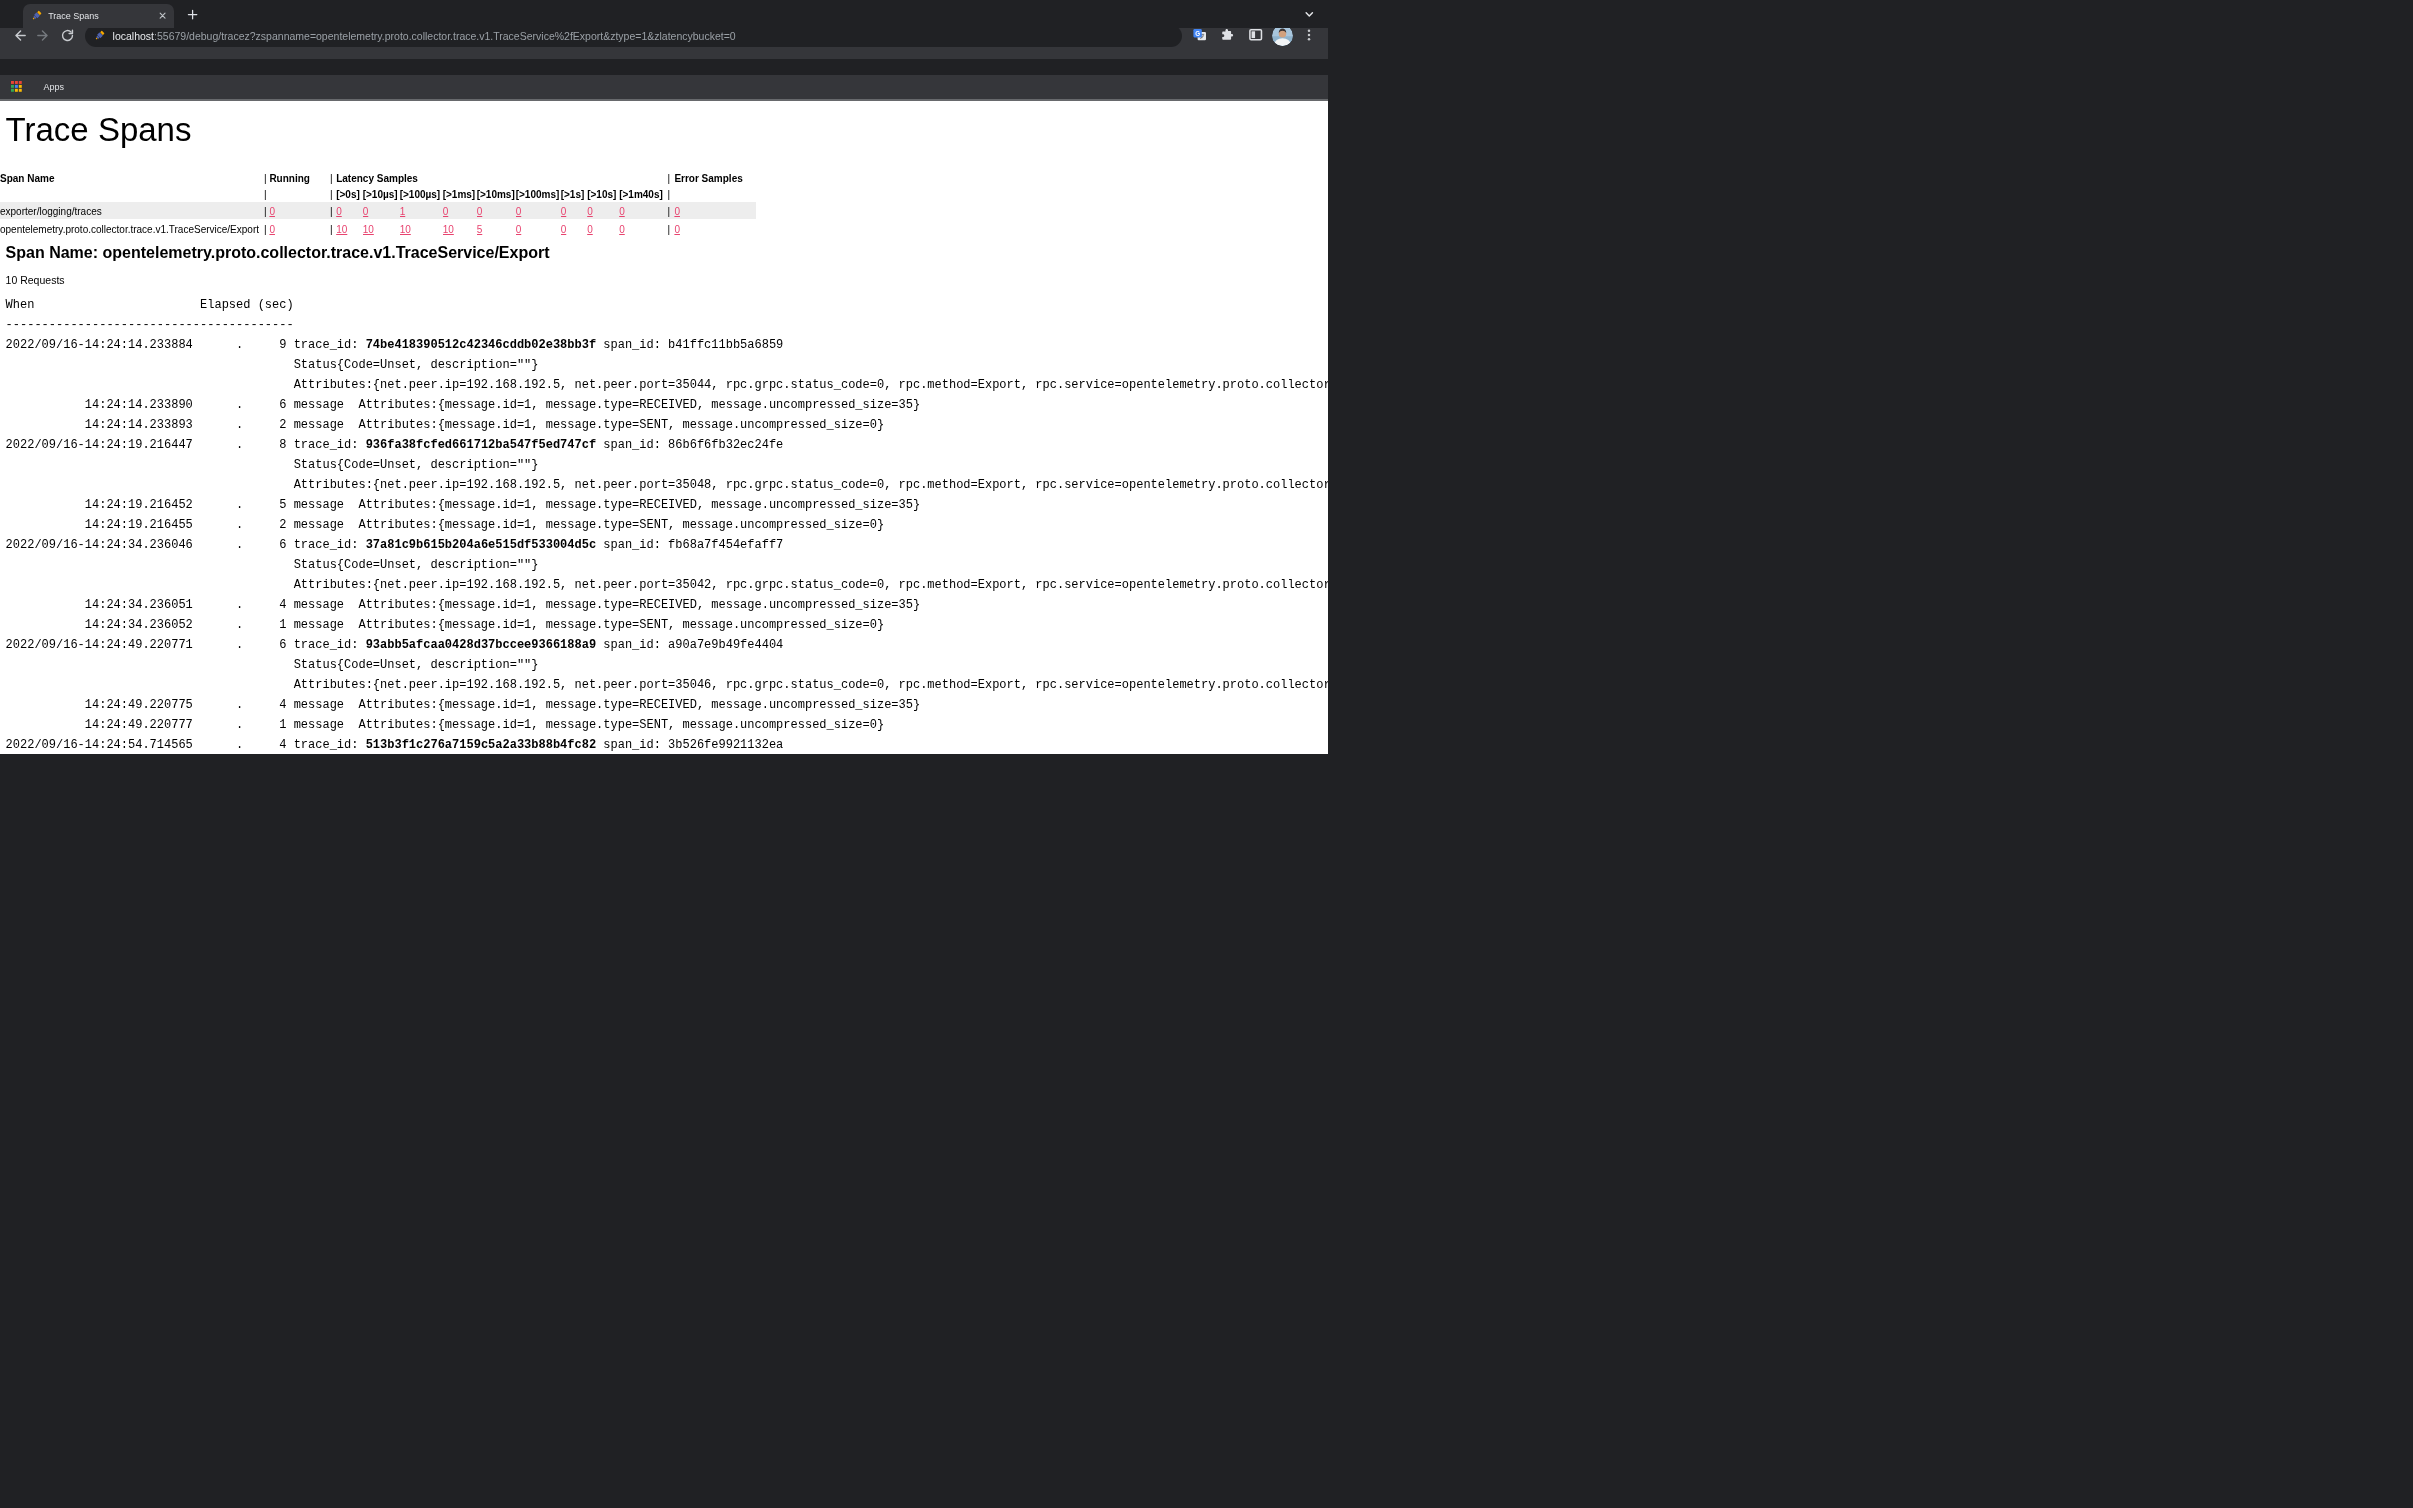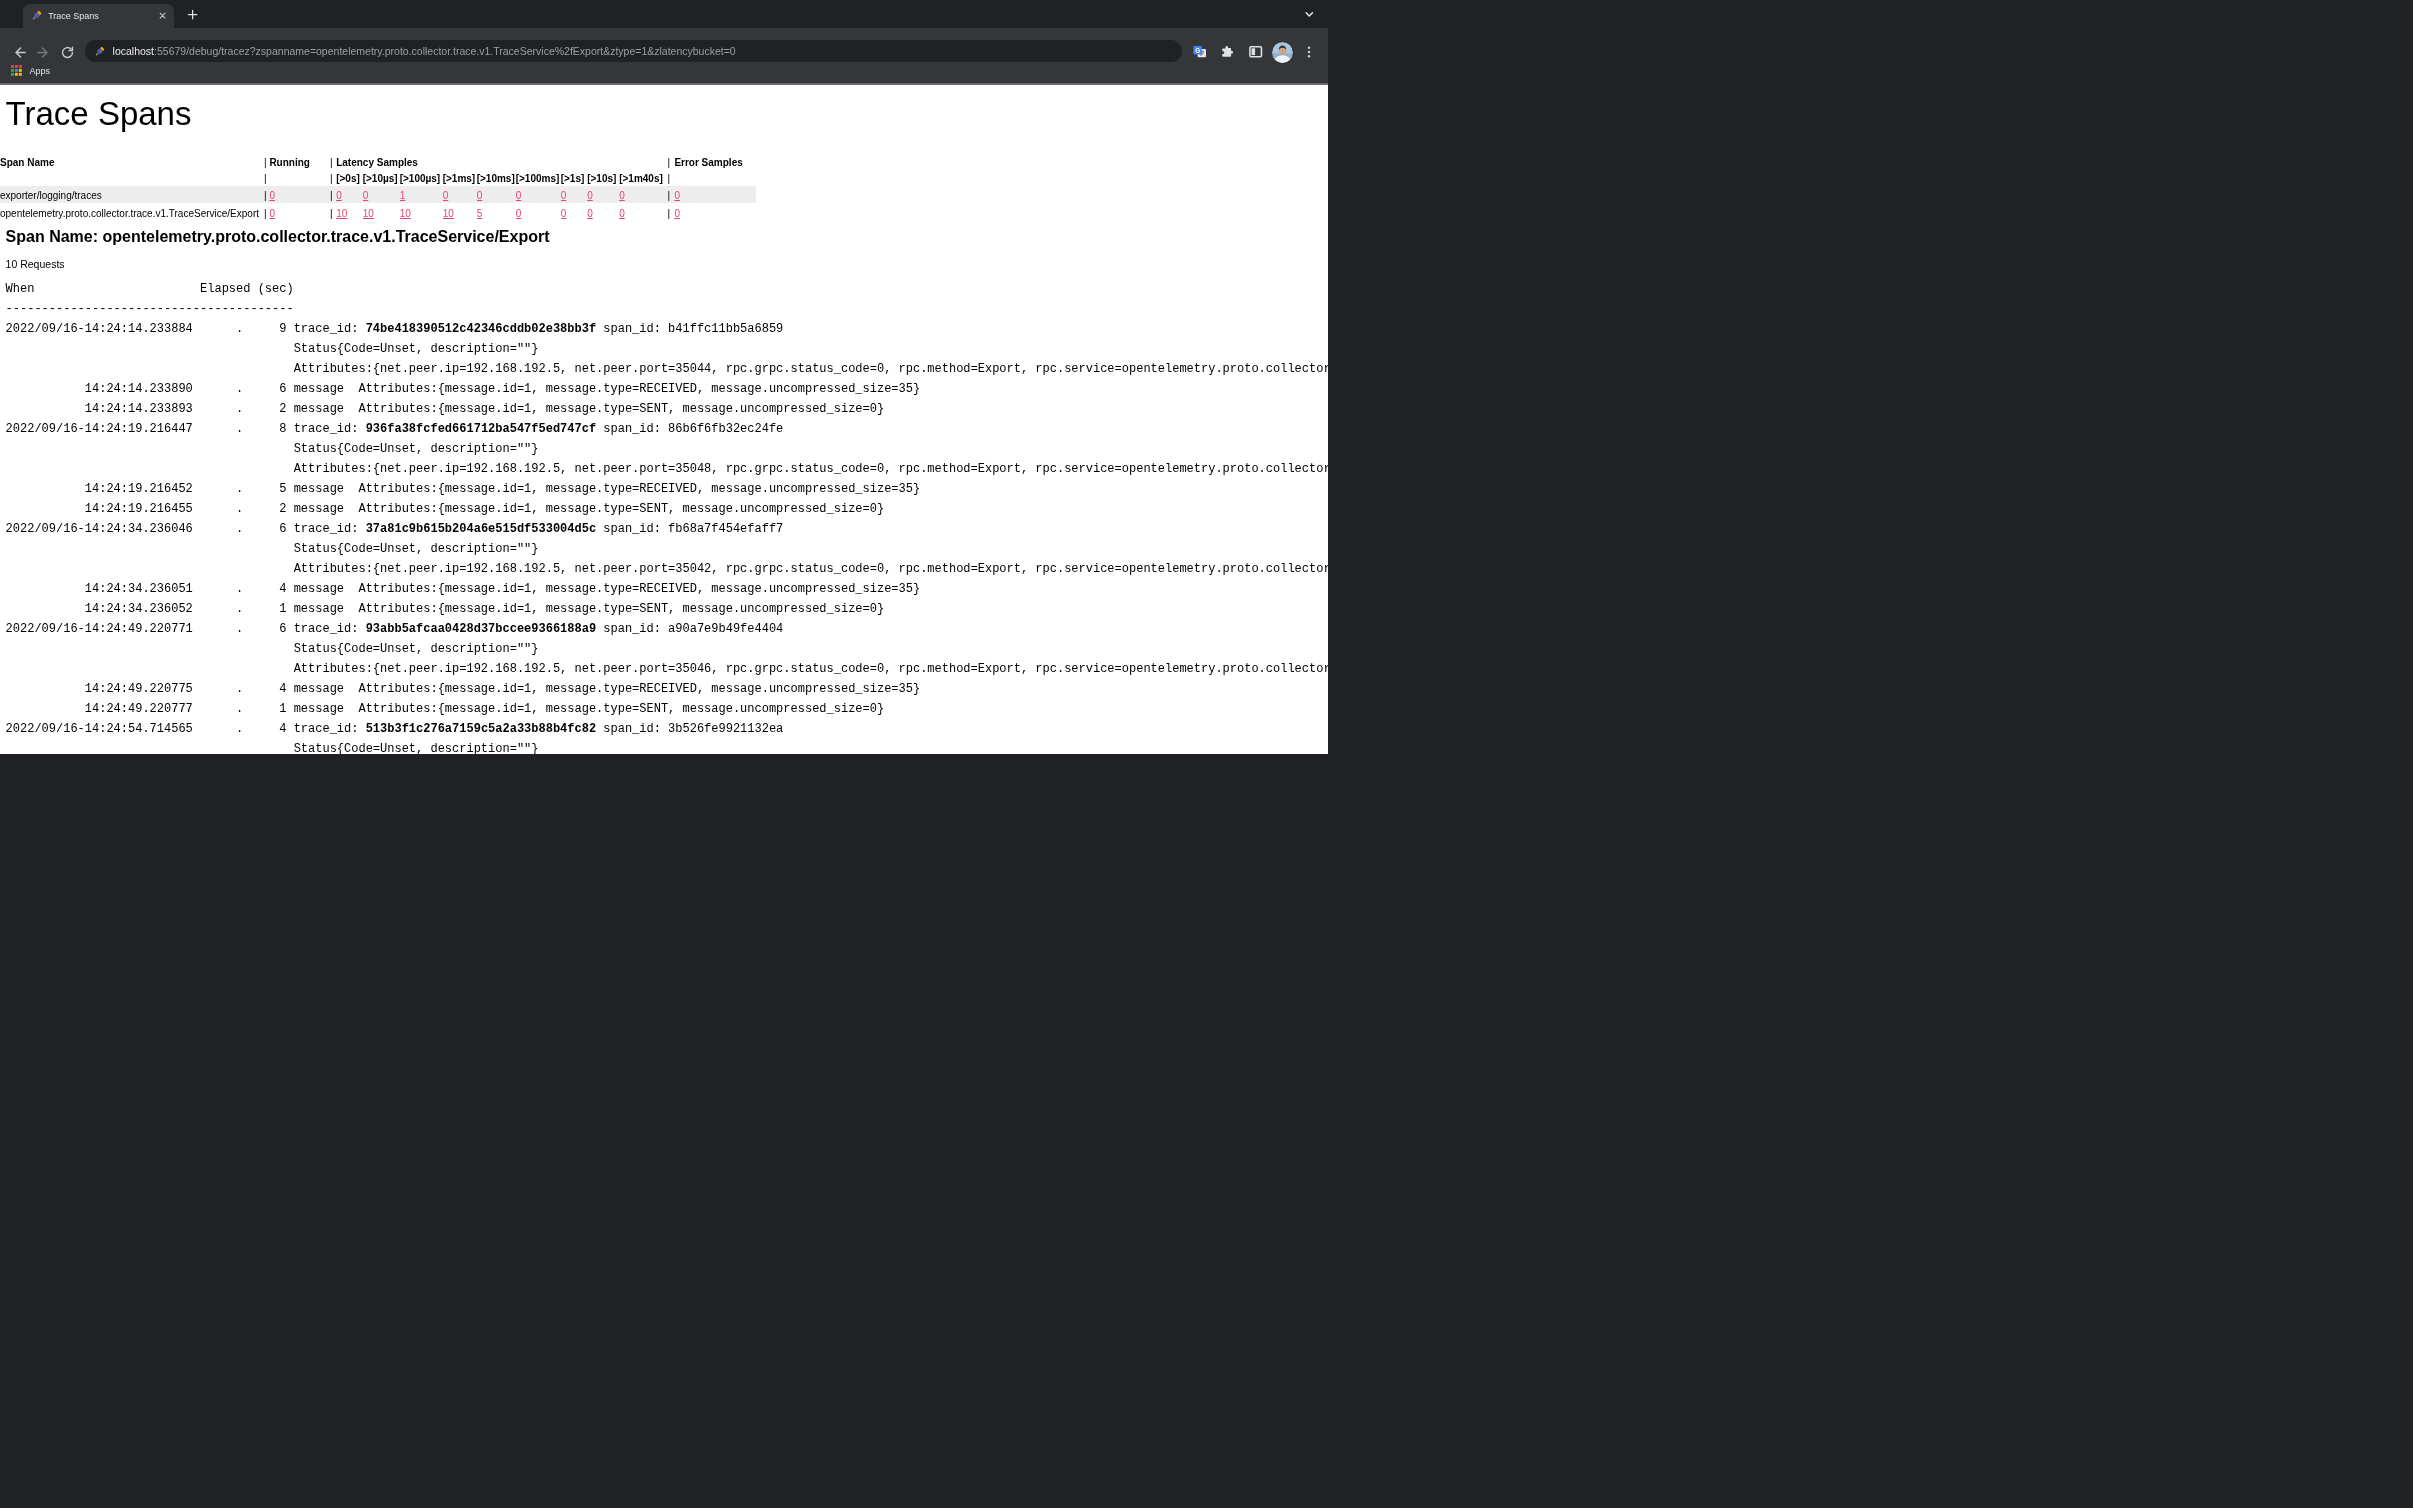--- a/index.html
+++ b/index.html
@@ -14,33 +14,33 @@
   .tab {
     position: absolute; left: 23px; bottom: 0; width: 151px; height: 24px;
     background: #35363a; border-radius: 7px 7px 0 0;
     display: flex; align-items: center; padding: 0 5.6px 0 8.4px; gap: 5.6px;
   }
   .tab-title { color: #e3e5e8; font-size: 9px; flex: 1; white-space: nowrap; overflow: hidden; }
   .icon-btn { display: flex; align-items: center; justify-content: center; border: none; background: transparent; padding: 0; cursor: pointer; }
   .new-tab-btn { position: absolute; left: 183px; bottom: 3.5px; width: 19.6px; height: 19.6px; }
   .tab-search { position: absolute; right: 9.8px; bottom: 4.9px; width: 18px; height: 18px; }
 
-  .toolbar { height: 31px; background: #35363a; display: flex; align-items: flex-start; padding: 12px 7px; }
+  .toolbar { height: 31px; background: #35363a; display: flex; align-items: flex-end; padding: 12px 7px; }
   .nav-btn { width: 24px; height: 24px; border-radius: 50%; }
   .address-bar {
     flex: 1; height: 22.3px; margin: 0 5.6px; border-radius: 11.2px; background: #202124;
     display: flex; align-items: center; padding: 0 9.8px; gap: 7px; min-width: 0; cursor: text;
   }
   .url { font-size: 10.5px; white-space: nowrap; overflow: hidden; }
   .url .host { color: #e8eaed; }
   .url .rest { color: #9aa0a6; }
   .right-cluster { display: flex; align-items: center; gap: 4.2px; }
   .avatar-btn { width: 21px; height: 21px; border-radius: 50%; overflow: hidden; }
 
-  .bookmarks-bar { height: 24px; background: #35363a; display: flex; align-items: center; padding: 0 11.2px; gap: 7px; }
+  .bookmarks-bar { height: 24px; background: #35363a; display: flex; align-items: center; padding: 0 11.2px; gap: 21px; margin-top: 16px; }
   .bookmark-label { color: #e3e5e8; font-size: 9px; }
   .chrome-divider { height: 2.1px; background: #67696c; }
 
   
   .page { background: #ffffff; height: 670px; overflow: hidden; color: #000; }
   h1.page-title { font-size: 33px; font-weight: 400; margin: 9.8px 0 21px 5.6px; letter-spacing: 0; }
 
   table.spans { border-collapse: collapse; table-layout: fixed; width: 756px; font-size: 10px; margin-top: 7px; }
   table.spans td { padding: 1.4px 0 2.1px 0; vertical-align: bottom; white-space: nowrap; overflow: hidden; }
   td.c-name { padding-left: 6.3px; text-align: left; }

